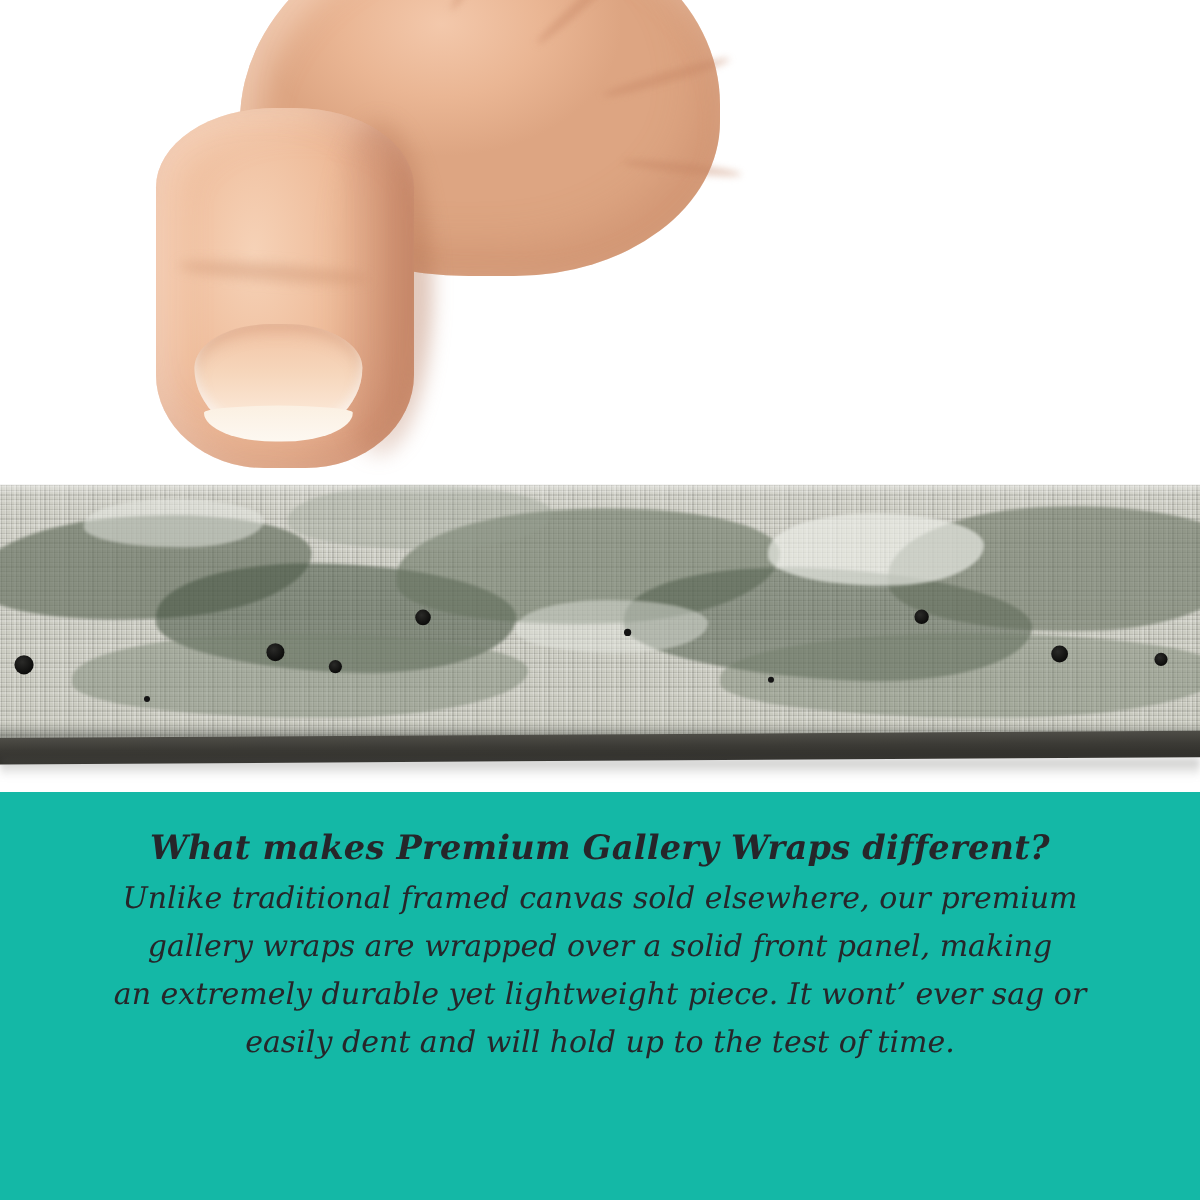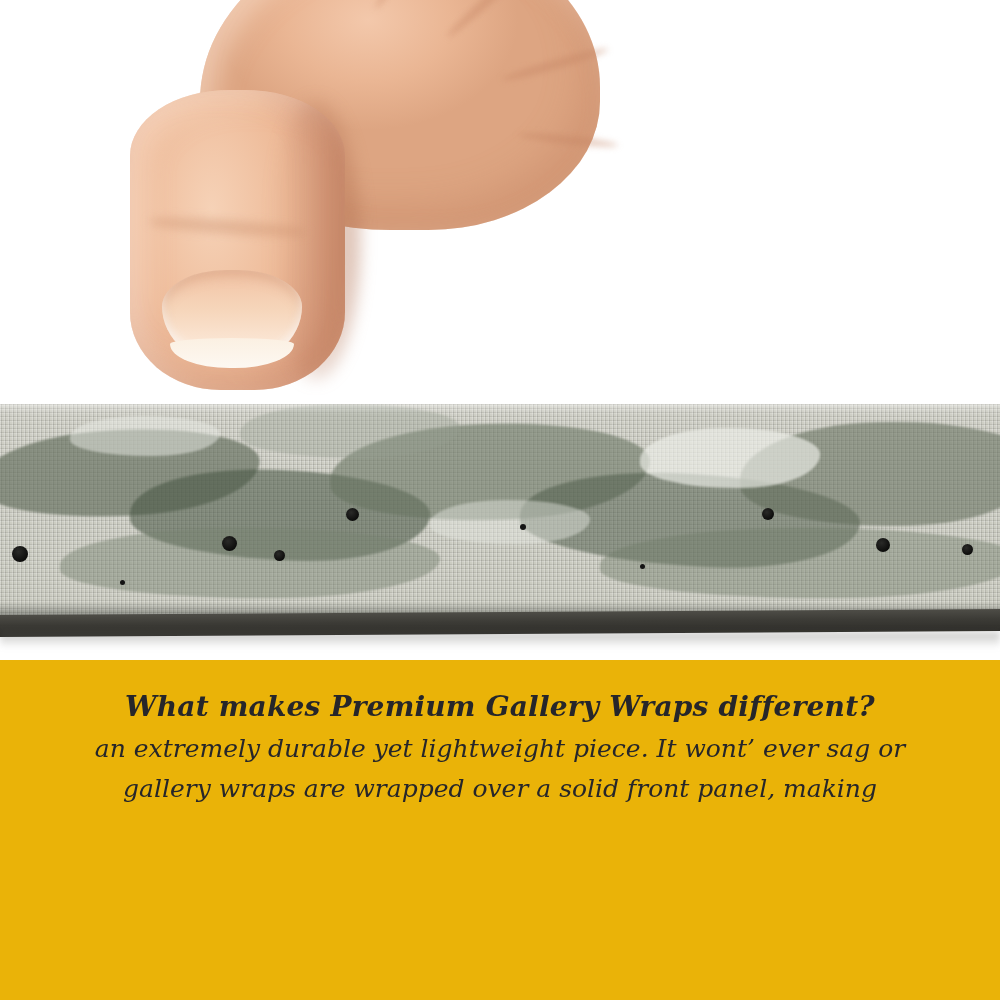--- a/index.html
+++ b/index.html
@@ -10,21 +10,21 @@
   body {
     width: 1000px;
     height: 1000px;
     font-family: "DejaVu Sans", sans-serif;
     overflow: hidden;
   }
   .page {
     position: relative;
     width: 1000px;
     height: 1000px;
-    background: #eab308;
+    background: #14b8a6;
     overflow: hidden;
   }
 
   
   .photo {
     position: absolute;
     left: 0;
     top: 0;
     width: 1000px;
     height: 660px;
@@ -278,18 +278,20 @@
       <div class="strip-bottom-shade"></div>
     </div>
 
     <div class="backing"></div>
     <div class="backing-shadow"></div>
   </div>
 
   <div class="caption">
     <h2>What makes Premium Gallery Wraps different?</h2>
     <p>
+      <span class="line">Unlike traditional framed canvas sold elsewhere, our premium</span>
+      <span class="line">gallery wraps are wrapped over a solid front panel, making</span>
       <span class="line">an extremely durable yet lightweight piece. It wont’ ever sag or</span>
-      <span class="line">gallery wraps are wrapped over a solid front panel, making</span>
+      <span class="line">easily dent and will hold up to the test of time.</span>
     </p>
   </div>
 
 </div>
 
 </body></html>

